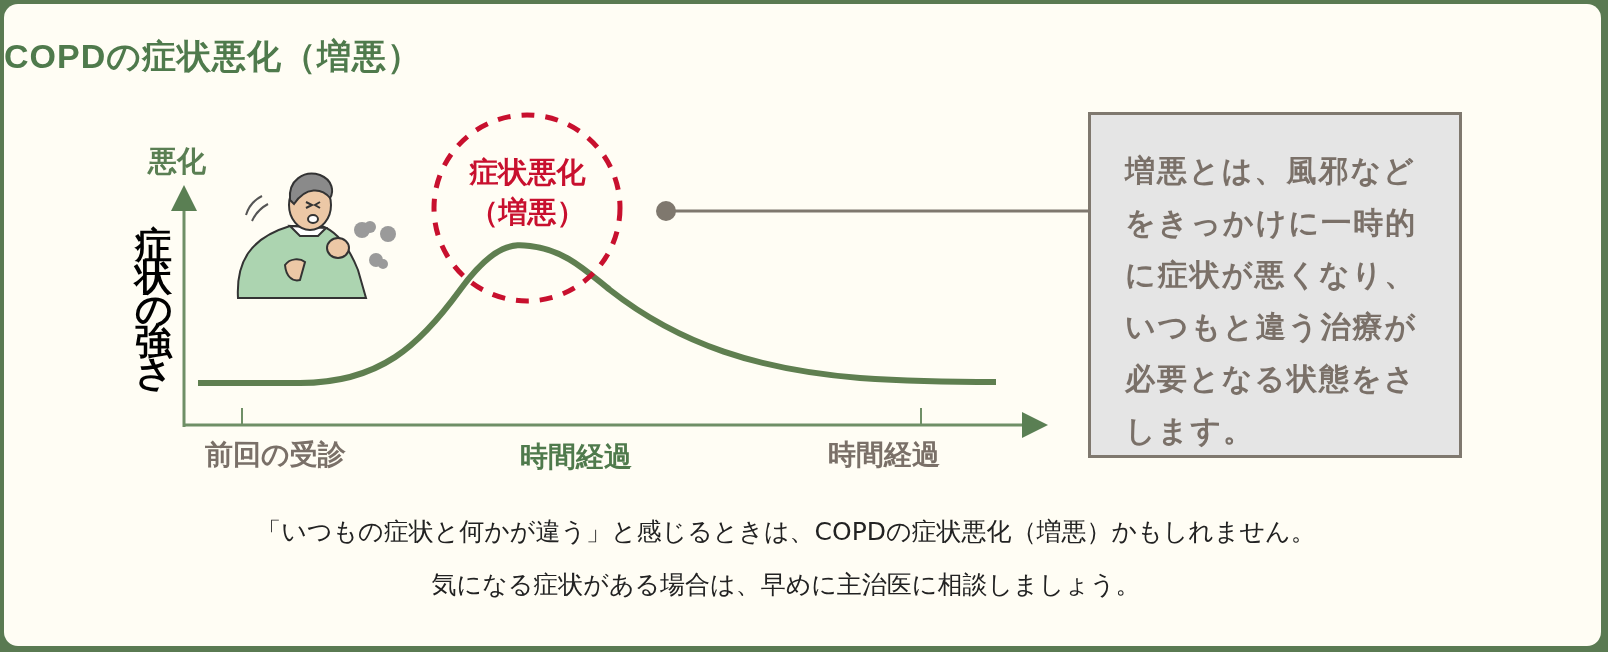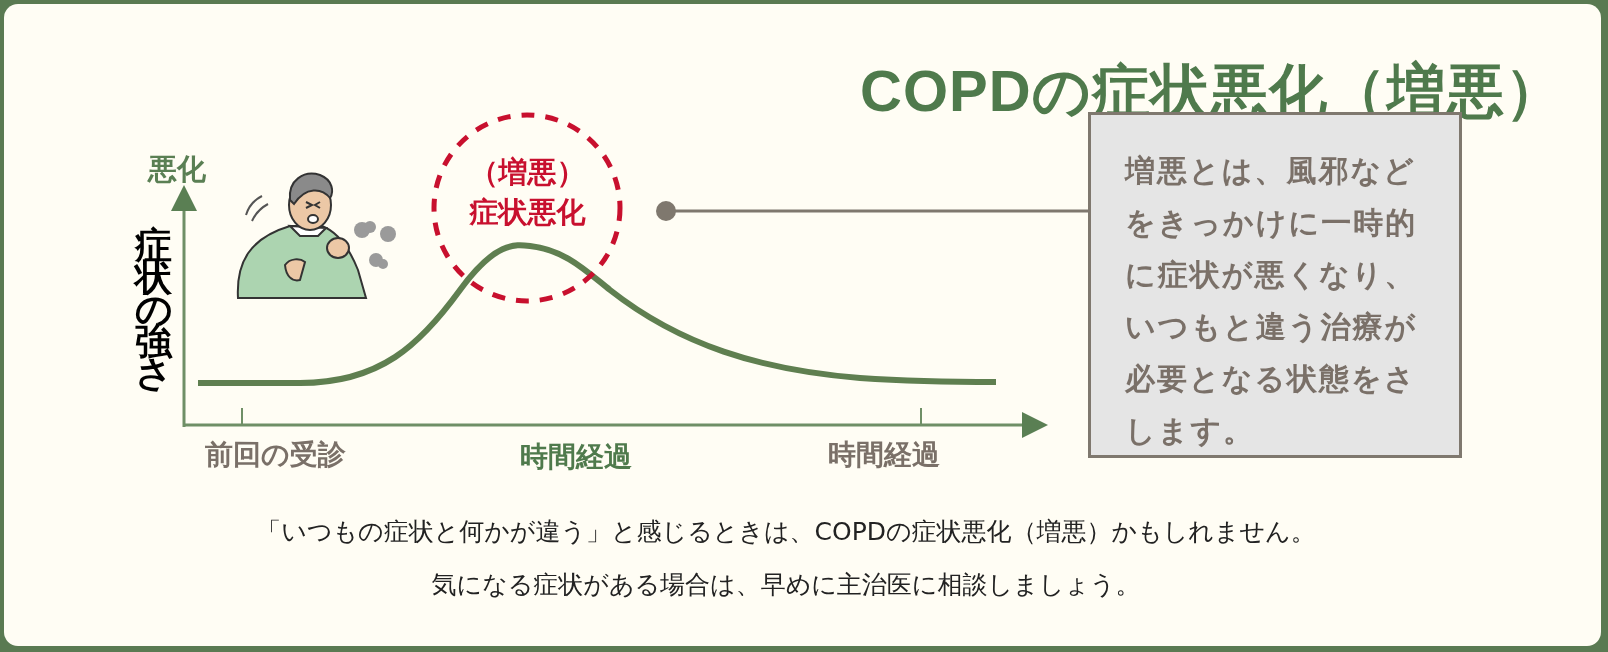--- a/index.html
+++ b/index.html
@@ -14,32 +14,31 @@
       position: absolute;
       left: 4px; top: 4px;
       width: 1597px; height: 642px;
       background: #fffdf4;
       border: 0;
       border-radius: 14px;
     }
     .title {
       position: absolute;
       left: 0; top: 30px; width: 1560px;
-      text-align: right;
+      text-align: left;
       font-family: "Liberation Sans", sans-serif;
       font-weight: bold;
-      font-size: 58px;
+      font-size: 34px;
       color: #4f7a4c;
       letter-spacing: 1px;
-      margin-top: 19px;
     }
     svg.chart { position: absolute; left: 0; top: 0; }
     .ylabel-top {
       position: absolute; left: 148px; top: 142px;
-      font-size: 29px; font-weight: bold; color: #5a7f53; margin-top: 8px;
+      font-size: 29px; font-weight: bold; color: #5a7f53;
     }
     .ylabel-vert {
       position: absolute; left: 135px; top: 230px;
       width: 36px;
       font-size: 37px; font-weight: bold; color: #000000;
       line-height: 32px;
       word-break: break-all;
     }
     .xlabel {
       position: absolute; font-size: 28px; font-weight: bold;
@@ -123,22 +122,22 @@
     <circle cx="388" cy="234" r="8" fill="#9a9a9a"></circle>
     <circle cx="376" cy="260" r="7" fill="#9a9a9a"></circle>
     <circle cx="383" cy="264" r="5" fill="#9a9a9a"></circle>
   </g>
 </svg>
 
 <div class="ylabel-top">悪化</div>
 <div class="ylabel-vert">症状の強さ</div>
 
 <div class="peak-label">
+  <div>症状悪化</div>
   <div>（増悪）</div>
-  <div>症状悪化</div>
 </div>
 
 <div class="xlabel prev">前回の受診</div>
 <div class="xlabel mid">時間経過</div>
 <div class="xlabel now">時間経過</div>
 
 <div class="info-box">
   <span>増悪とは、風邪などをきっかけに一時的に症状が悪くなり、いつもと違う治療が必要となる状態をさします。</span>
 </div>
 

